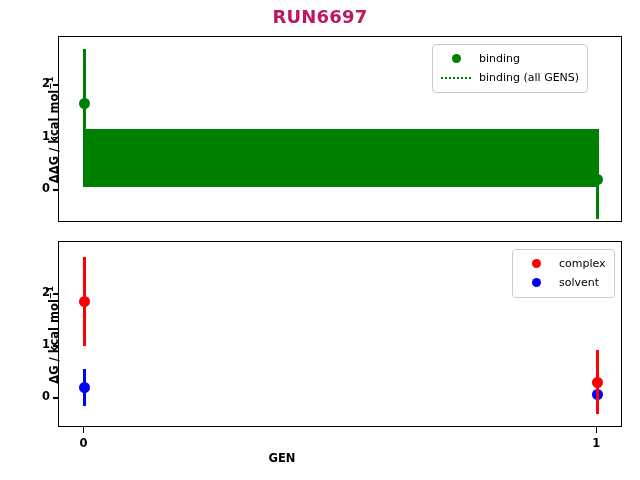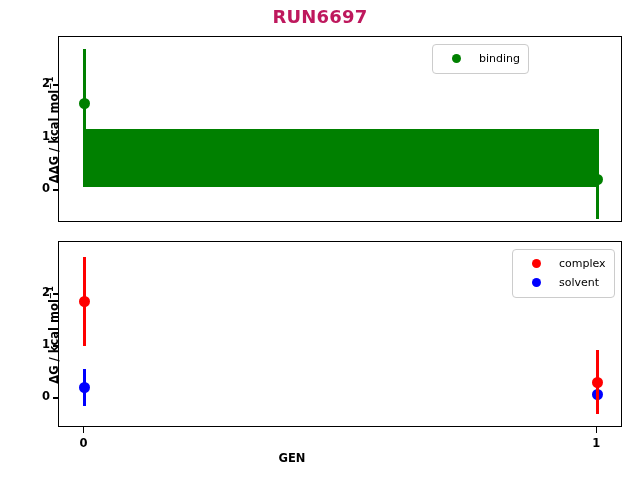--- a/index.html
+++ b/index.html
@@ -24,21 +24,21 @@
     position:absolute;width:40px;text-align:center;
     font-size:11.5px;font-weight:bold;color:#000;
   }
 
   
   .ylabel{
     position:absolute;transform-origin:50% 50%;
     font-size:11.5px;font-weight:bold;color:#000;white-space:nowrap;
   }
   .xlabel{
-    position:absolute;left:10px;width:564px;text-align:center;top:451px;
+    position:absolute;left:0;width:564px;text-align:center;top:451px;
     font-size:11.5px;font-weight:bold;color:#000;
   }
   .sup{font-size:8.5px;vertical-align:super;}
 
   
   .errbar{position:absolute;width:3px;border-radius:0;}
   .dot{position:absolute;width:11px;height:11px;border-radius:50%;}
   .band{position:absolute;}
 
   
@@ -82,20 +82,26 @@
     <span>ΔΔ</span><span>G / kcal mol</span><span class="sup">−1</span>
   </div>
 
   <div class="legend" id="legend-top" style="left:432px;top:44px;">
     <div class="legend-row">
       <span class="legend-key">
         <span class="legend-dot" style="background:#008000;"></span>
       </span>
       <span class="legend-text">binding</span>
     </div>
+    <div class="legend-row">
+      <span class="legend-key">
+        <span class="legend-dotted"></span>
+      </span>
+      <span class="legend-text">binding (all GENS)</span>
+    </div>
   </div>
 
   <div class="panel" id="panel-bottom">
     <div class="plotarea" id="bottom-plot">
         <div class="errbar" style="left: 24.1364px; top: 126.771px; height: 37.4078px; background: rgb(0, 0, 255);"></div>
         <div class="dot" style="left: 20.1364px; top: 139.975px; background: rgb(0, 0, 255);"></div>
         <div class="errbar" style="left: 536.864px; top: 140.799px; height: 22.8603px; background: rgb(0, 0, 255);"></div>
         <div class="dot" style="left: 532.864px; top: 146.729px; background: rgb(0, 0, 255);"></div>
         <div class="errbar" style="left: 24.1364px; top: 15.067px; height: 89.3631px; background: rgb(255, 0, 0);"></div>
         <div class="dot" style="left: 20.1364px; top: 54.2486px; background: rgb(255, 0, 0);"></div>

